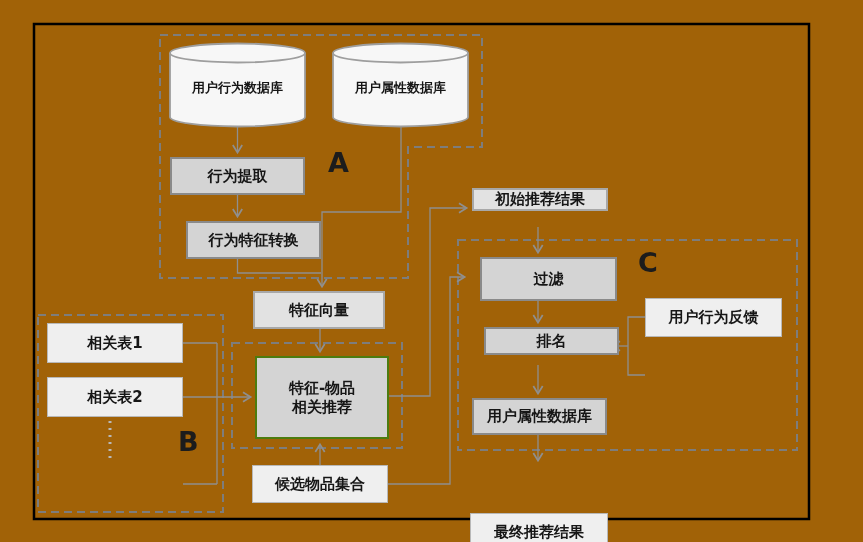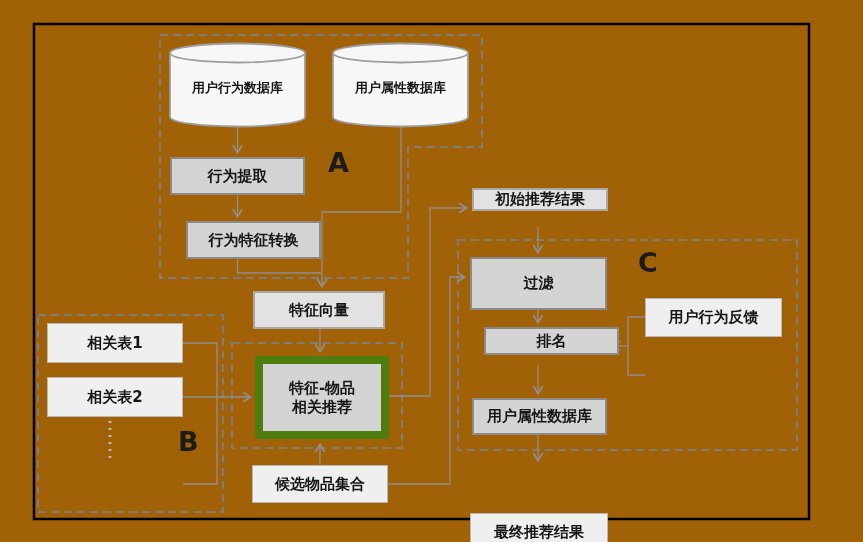--- a/index.html
+++ b/index.html
@@ -7,21 +7,21 @@
     position:relative;width:863px;height:542px;background:#a16207;overflow:hidden;
     font-family:"DejaVu Sans",sans-serif;
   }
   .layer{position:absolute;left:0;top:0;width:863px;height:542px;}
   .node{
     position:absolute;box-sizing:border-box;display:flex;align-items:center;justify-content:center;
     text-align:center;font-size:15px;font-weight:bold;color:#161616;line-height:1.25;
     white-space:pre-line;
   }
   .node-dark{background:#d4d4d4;border:2px solid #8a8a8a;}
-  .node-central{background:#d4d4d4;border:8px solid #4d7c0f;}
+  .node-central{background:#d4d4d4;border:2px solid #4d7c0f;}
   .node-mid{background:#e2e2e2;border:2px solid #a8a8a8;}
   .node-light{background:#efefef;border:1px solid #b8b8b8;}
   .cyl-label{
     position:absolute;box-sizing:border-box;display:flex;align-items:center;justify-content:center;
     font-size:13px;font-weight:bold;color:#161616;text-align:center;
   }
   .group-label{
     position:absolute;font-size:27px;font-weight:bold;color:#1c1c1c;
   }
 </style>
@@ -92,20 +92,20 @@
   <div class="node node-mid" style="left:253px;top:291px;width:132px;height:38px;">特征向量</div>
 
   <div class="node node-light" style="left:47px;top:323px;width:136px;height:40px;">相关表1</div>
   <div class="node node-light" style="left:47px;top:377px;width:136px;height:40px;">相关表2</div>
 
   <div class="node node-central" style="left:255px;top:356px;width:134px;height:83px;">特征-物品
 相关推荐</div>
   <div class="node node-light" style="left:252px;top:465px;width:136px;height:38px;">候选物品集合</div>
 
   <div class="node node-mid" style="left:472px;top:188px;width:136px;height:23px;">初始推荐结果</div>
-  <div class="node node-dark" style="left:470px;top:257px;width:137px;height:53px;">过滤</div>
+  <div class="node node-dark" style="left:480px;top:257px;width:137px;height:44px;">过滤</div>
   <div class="node node-dark" style="left:484px;top:327px;width:135px;height:28px;">排名</div>
   <div class="node node-dark" style="left:472px;top:398px;width:135px;height:37px;">用户属性数据库</div>
   <div class="node node-light" style="left:470px;top:465px;width:138px;height:38px;margin-top:48px;">最终推荐结果</div>
 
   <div class="node node-light" style="left:645px;top:298px;width:137px;height:39px;">用户行为反馈</div>
 
 </div>
 
 </body></html>

